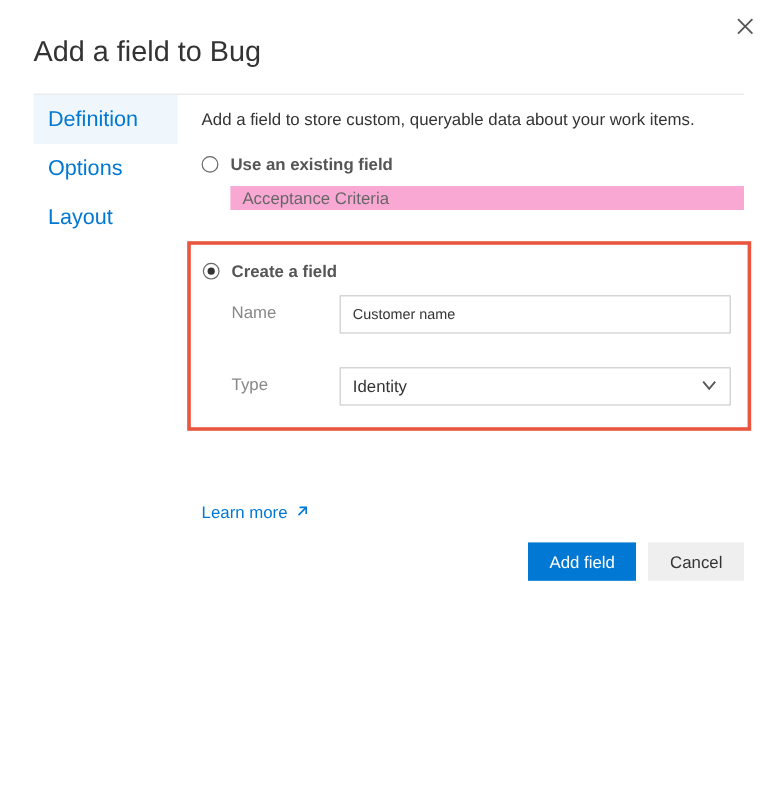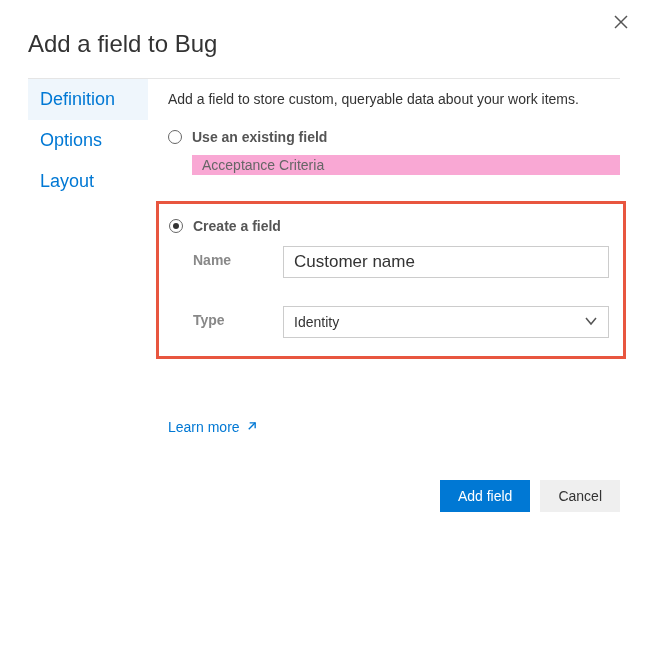--- a/index.html
+++ b/index.html
@@ -112,27 +112,26 @@
     display: flex;
     align-items: flex-start;
     margin: 12px 0 0 24px;
   }
   .field-label {
     width: 90px;
     flex-shrink: 0;
     color: #888;
     padding-top: 6px;
     font-size: 14px;
-    font-weight: bold;
   }
   .text-input {
     flex: 1;
     border: 1px solid #ccc;
     padding: 0 10px;
-    font-size: 17px;
+    font-size: 12px;
     font-family: inherit;
     color: #333;
     outline: none;
     height: 32px;
   }
   .select-wrap {
     flex: 1;
     position: relative;
   }
   .select-input {
@@ -164,21 +163,21 @@
     color: #0078d4;
     display: inline-flex;
     align-items: flex-end;
     gap: 6px;
     cursor: pointer;
     font-size: 14px;
   }
   .learn-more svg { width: 11px; height: 11px; stroke: #0078d4; stroke-width: 1.5; fill: none; }
   .footer {
     position: absolute;
-    bottom: 12px;
+    bottom: 40px;
     right: 28px;
     display: flex;
     gap: 10px;
   }
   .btn {
     padding: 8px 18px;
     font-size: 14px;
     border: none;
     cursor: pointer;
     font-family: inherit;

